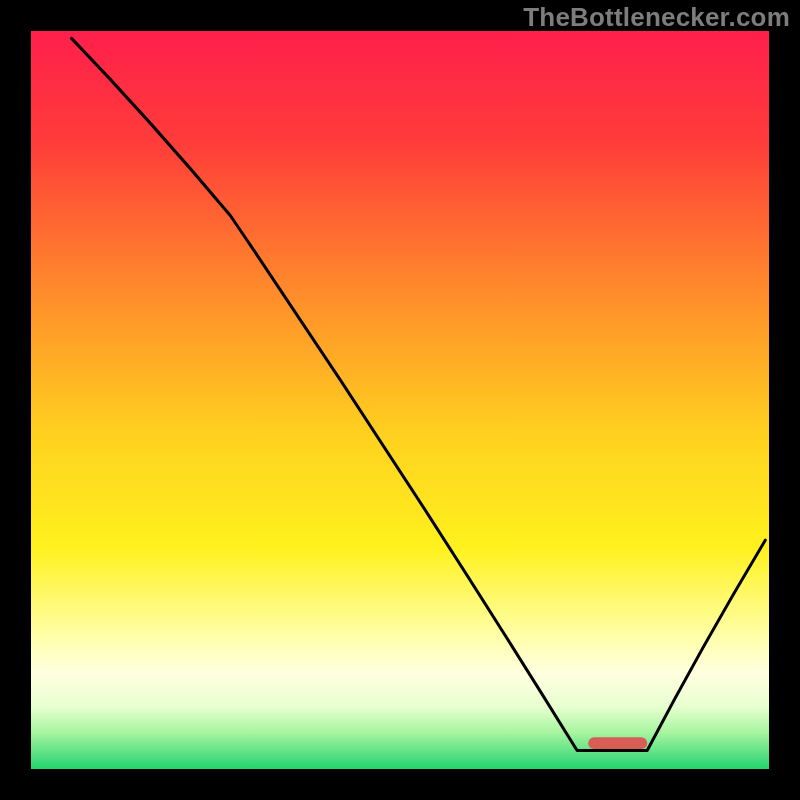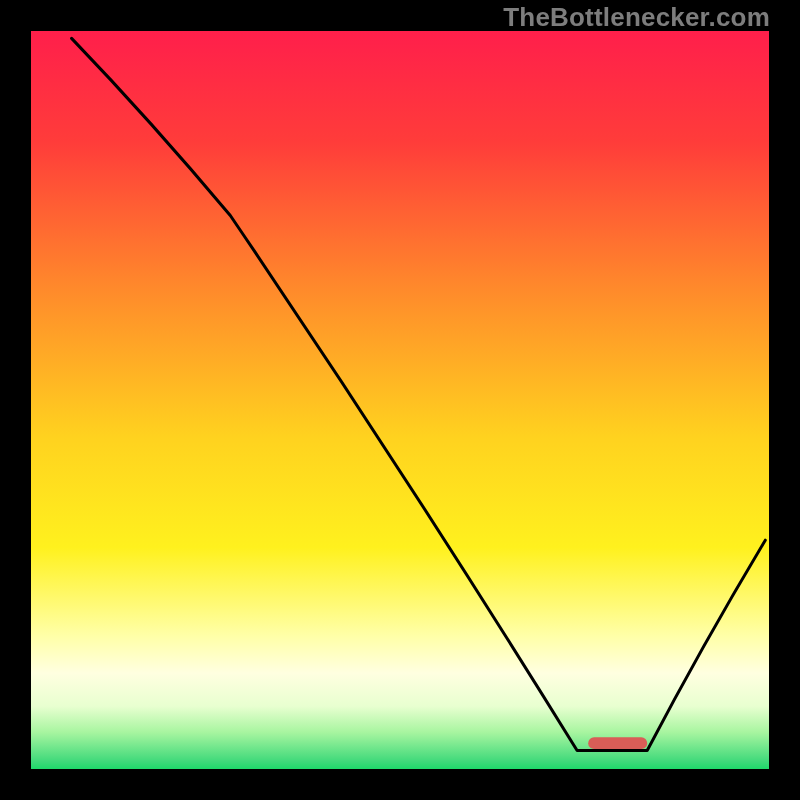--- a/index.html
+++ b/index.html
@@ -11,21 +11,21 @@
     overflow: hidden;
   }
   .container {
     position: relative;
     width: 800px;
     height: 800px;
   }
   .watermark {
     position: absolute;
     top: 2px;
-    right: 30px;
+    right: 10px;
     font-family: Arial, Helvetica, sans-serif;
     font-size: 26px;
     font-weight: bold;
     color: #7d7d7d;
     letter-spacing: 0.2px;
     user-select: none;
   }
   svg {
     display: block;
   }

